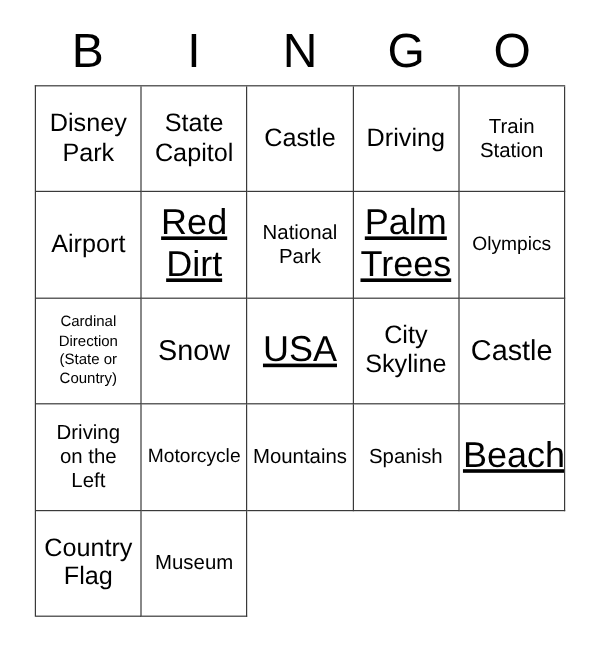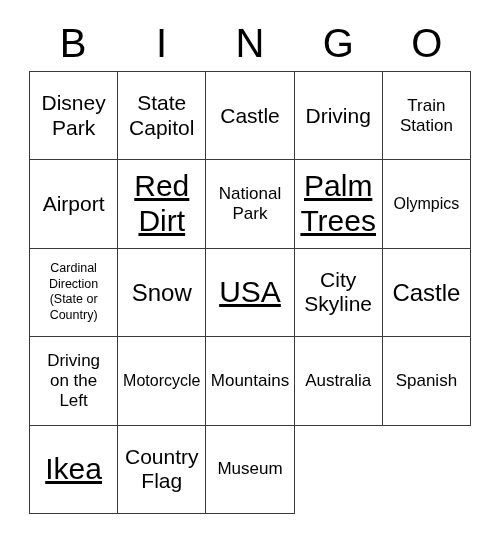--- a/index.html
+++ b/index.html
@@ -155,29 +155,26 @@
         <span class="cell-text fs-sm">Driving
 on the
 Left</span>
       </div>
     <div class="cell">
         <span class="cell-text fs-xs">Motorcycle</span>
       </div>
     <div class="cell">
         <span class="cell-text fs-sm">Mountains</span>
       </div>
-    <div class="cell">
-        <span class="cell-text fs-sm">Australia</span>
-      </div>
 
     <div class="cell">
         <span class="cell-text fs-sm">Spanish</span>
       </div>
     <div class="cell">
-        <span class="cell-text fs-xl">Ikea</span>
+        <span class="cell-text fs-xl">Beach</span>
       </div>
     <div class="cell">
         <span class="cell-text fs-md">Country
 Flag</span>
       </div>
     <div class="cell">
         <span class="cell-text fs-sm">Museum</span>
       </div>
 
   </div>

